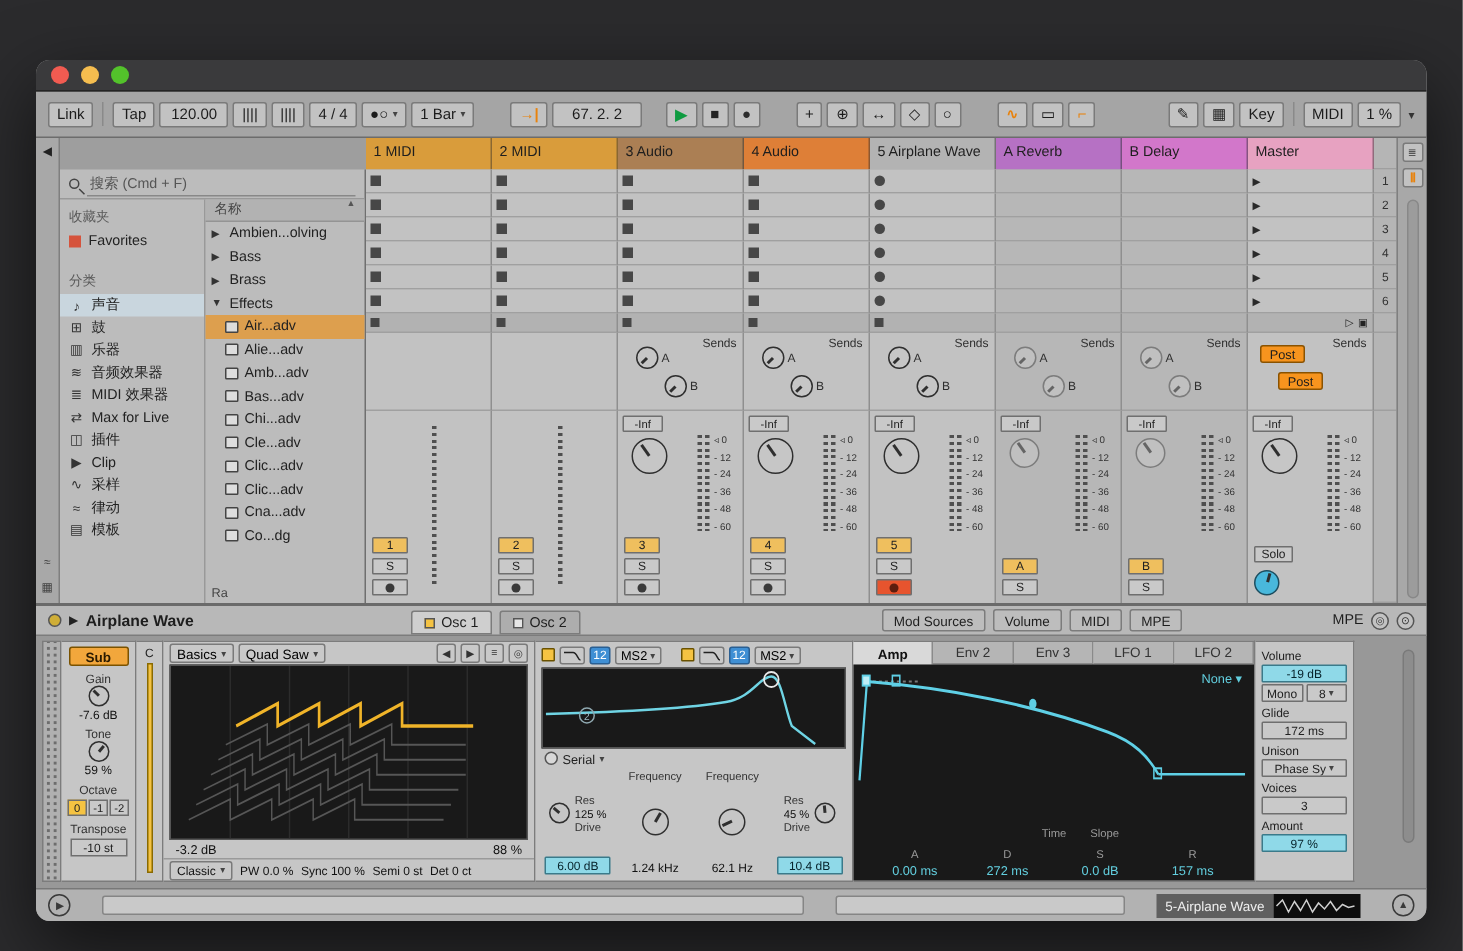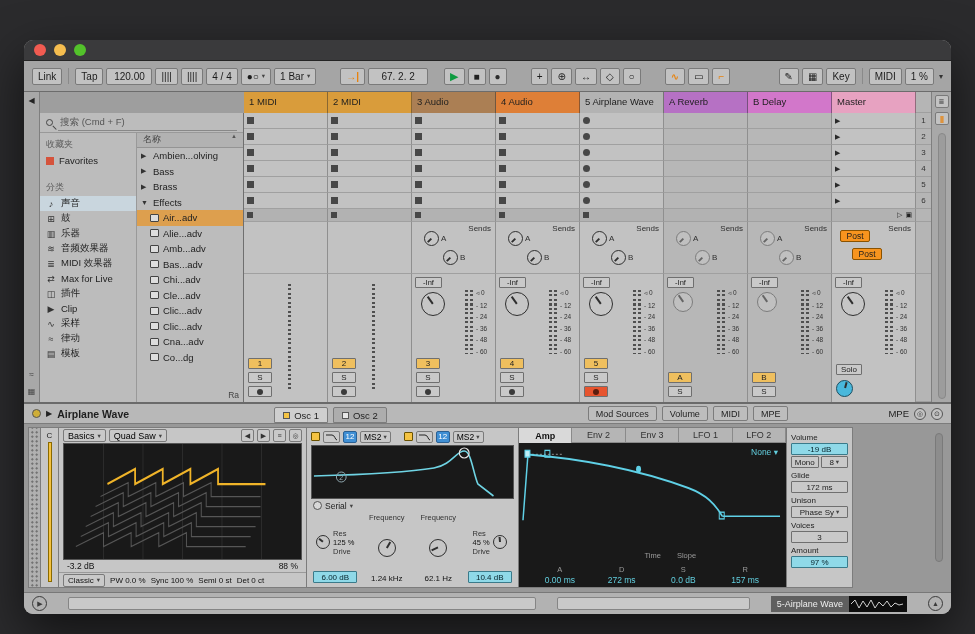--- a/index.html
+++ b/index.html
@@ -45,21 +45,21 @@
 .b-cat .ci{width:10px;text-align:center;font-size:9px;color:#333;}
 .fav-sq{width:8px;height:8px;background:#d5533c;flex:0 0 auto;}
 .b-right{flex:1;display:flex;flex-direction:column;min-height:0;}
 .b-namehd{height:15px;background:#b2b2b2;border-bottom:1px solid #949494;display:flex;align-items:flex-start;justify-content:space-between;padding:0 6px;font-size:9px;color:#444;flex:0 0 auto;}
 .sort{font-size:6px;color:#555;}
 .b-item{display:flex;align-items:center;gap:4px;height:15.5px;padding:0 4px;overflow:hidden;white-space:nowrap;}
 .b-item.file{padding-left:13px;}
 .b-item.sel{background:#dd9f4e;}
 .b-item .car{font-size:7px;color:#333;width:8px;flex:0 0 auto;}
 .fchip{width:9px;height:8px;border:1px solid #444;border-radius:1px;background:#ddd;flex:0 0 auto;}
-.b-foot{margin-top:auto;font-size:8.5px;color:#444;text-align:right;padding:2px 4px;}
+.b-foot{margin-top:auto;font-size:8.5px;color:#444;text-align:left;padding:2px 4px;}
 
 .session{flex:1;display:flex;flex-direction:column;background:#a5a5a5;min-width:0;}
 .t-row{display:grid;grid-template-columns:repeat(8,84px) 15px;grid-template-rows:1fr;flex:0 0 auto;}
 .hdrrow{height:21px;}
 .thdr{font-size:9.5px;padding:4px 0 0 5px;border-right:1px solid rgba(40,40,40,.45);color:#1e1e1e;overflow:hidden;white-space:nowrap;}
 .scol{background:#b5b5b5;border-bottom:1px solid #9f9f9f;}
 .srow{display:grid;grid-template-columns:repeat(8,84px) 15px;height:16px;}
 .cell{border-right:1px solid #8f8f8f;border-bottom:1px solid #a0a0a0;background:#c2c2c2;display:flex;align-items:center;position:relative;overflow:hidden;}
 .cell.ret{background:#b7b7b7;}
 .sq{width:7px;height:7px;background:#474747;margin-left:3px;flex:0 0 auto;}
@@ -800,20 +800,37 @@
       <span class="mtab">MIDI</span>
       <span class="mtab">MPE</span>
       <span class="mpe-lbl">MPE</span>
       <span class="circ">◎</span>
       <span class="circ">⊙</span>
     </div>
 
     <div class="d-body">
       <div class="dragstrip"></div>
 
+      <div class="pnl p-sub">
+        <div class="subbtn">Sub</div>
+        <div class="plbl">Gain</div>
+        <div class="knob k14" style="--rot:-45deg"></div>
+        <div class="pval">-7.6 dB</div>
+        <div class="plbl">Tone</div>
+        <div class="knob k14" style="--rot:40deg"></div>
+        <div class="pval">59 %</div>
+        <div class="plbl">Octave</div>
+        <div class="octrow">
+          <span class="octb sel">0</span>
+          <span class="octb">-1</span>
+          <span class="octb">-2</span>
+        </div>
+        <div class="plbl">Transpose</div>
+        <div class="pbox">-10 st</div>
+      </div>
 
       <div class="pnl p-slider">
         <div class="note">C</div>
         <div class="vslider"></div>
       </div>
 
       <div class="pnl p-osc">
         <div class="osc-hd">
           <span class="drop">
               <span>Basics</span>

